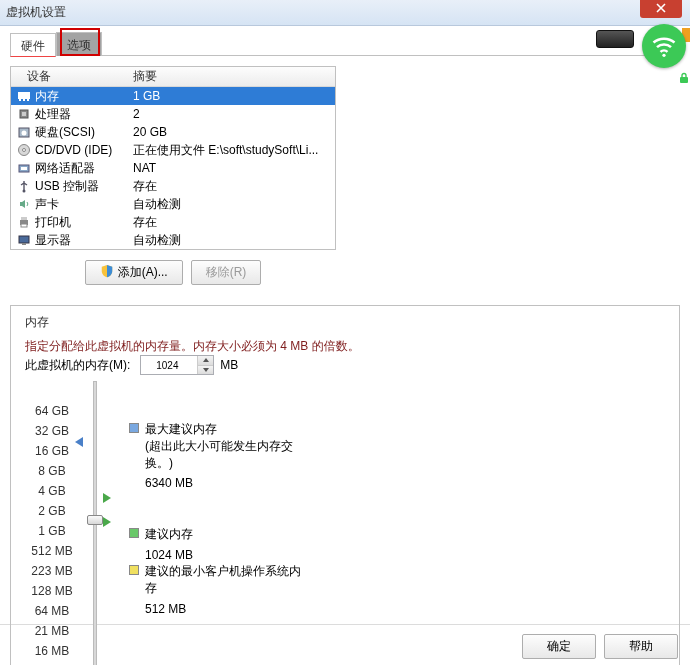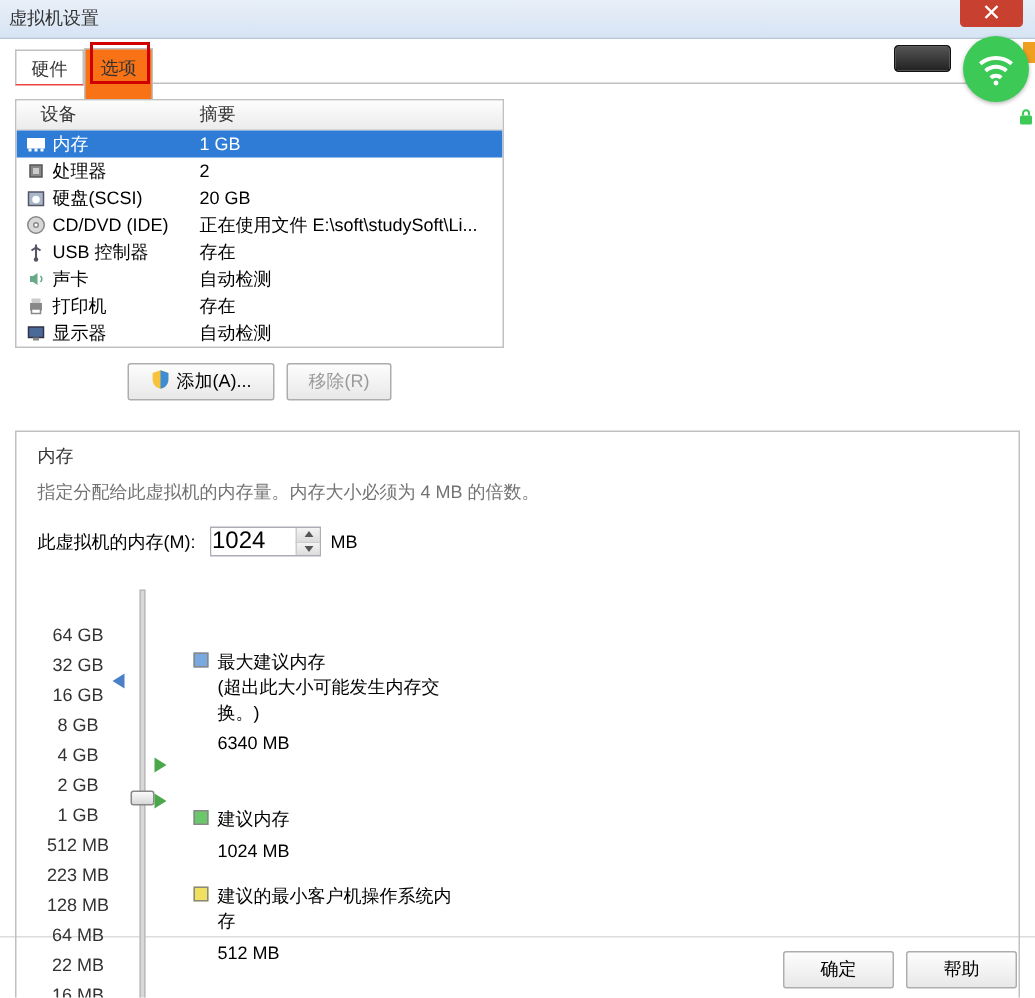--- a/index.html
+++ b/index.html
@@ -11,21 +11,21 @@
 .titlebar .close svg { width: 10px; height: 10px; }
 .wifi-badge { position: absolute; right: 4px; top: 24px; width: 44px; height: 44px; border-radius: 50%; background: #3cc956; display:flex; align-items:center; justify-content:center; z-index: 20; box-shadow: 0 1px 3px rgba(0,0,0,.3); }
 .wifi-badge svg { width: 28px; height: 28px; }
 .kbd-icon { position:absolute; right: 56px; top: 30px; width: 38px; height: 18px; background: linear-gradient(#555,#222); border:1px solid #111; border-radius:3px; z-index:18;}
 .lock-icon { position:absolute; right:0; top:72px; color:#3cc956; z-index:18;}
 .orange-icon{ position:absolute; right:0; top:28px; width:8px; height:14px; background:#f0a020; z-index:17;}
 
 .content { padding: 6px 10px 0 10px; height: 594px; }
 
 .tabstrip { height: 24px; display:flex; border-bottom: 1px solid #c0c0c0; position: relative;}
-.tab { padding: 4px 10px 0 10px; height: 34px; border: 1px solid #c0c0c0; border-bottom: none; background: #f97316; margin-right: 0; font-size: 12px; color:#333; cursor: default; }
+.tab { padding: 4px 10px 0 10px; height: 24px; border: 1px solid #c0c0c0; border-bottom: none; background: #a3a3a3; margin-right: 0; font-size: 12px; color:#333; cursor: default; }
 .tab.active { background: #fff; border-bottom: 1px solid #ef4444; position:relative; top:1px; height:24px;}
 .red-box { position:absolute; left:50px; top:-4px; width:40px; height:28px; border:2px solid #d00000; pointer-events:none;}
 
 .panel-body { display:flex; gap: 10px; height: 552px; padding-top: 10px; flex-direction: column; }
 .left { width: 326px; display:flex; flex-direction:column; }
 .hw-table { border:1px solid #c0c0c0; flex:1; overflow:hidden;}
 .hw-head { display:flex; background: linear-gradient(#fdfdfd,#ececec); border-bottom:1px solid #d8d8d8; height:20px; align-items:center;}
 .hw-head .col1 { width:118px; padding-left:16px; color:#333;}
 .hw-head .col2 { flex:1; padding-left:4px; color:#333;}
 .hw-rows { }
@@ -33,25 +33,25 @@
 .hw-row.selected { background:#2e7cd6; color:#fff; }
 .hw-row .icon { width:18px; height:16px; display:flex; align-items:center; justify-content:center;}
 .hw-row .name { width:96px; padding-left:2px;}
 .hw-row .summ { flex:1; padding-left:4px; overflow:hidden; white-space:nowrap; text-overflow:ellipsis;}
 .left-buttons { display:flex; justify-content:center; gap:8px; padding:10px 0;}
 .btn { border:1px solid #adadad; background: linear-gradient(#fdfdfd,#e8e8e8); padding: 3px 14px; border-radius:2px; font-size:12px; display:inline-flex; align-items:flex-start; gap:4px;}
 .btn[disabled]{ color:#9a9a9a; }
 
 .right { flex:1; border:1px solid #c0c0c0; padding:8px 14px; position:relative;}
 .group-title { color:#333; margin-bottom:6px; }
-.desc { color:#737373; margin-bottom:14px; line-height:1.5;}
-.mem-input-row { display:flex; align-items:center; gap:6px; margin-bottom:18px;}
+.desc { color:#7f1d1d; line-height:1.5;}
+.mem-input-row { display:flex; align-items:center; gap:6px; margin-bottom:2px;}
 .mem-input-row label { margin-right:4px;}
 .mem-spin { display:flex; border:1px solid #abadb3; height:20px;}
-.mem-spin input { width:56px; border:none; text-align:left; padding-right:4px; font-size:16px; outline:none;}
+.mem-spin input { width:56px; border:none; text-align:center; padding-right:4px; font-size:10px; outline:none;}
 .mem-spin .spinbtns { width:16px; display:flex; flex-direction:column;}
 .mem-spin .spinbtns div { flex:1; background:linear-gradient(#f4f4f4,#dcdcdc); border-left:1px solid #ccc; display:flex; align-items:center; justify-content:center;}
 .mem-spin .spinbtns div:first-child{border-bottom:1px solid #ccc;}
 
 .slider-area { display:flex; }
 .ticks { width:60px; text-align:center; padding-right:6px; position:relative;margin-top:24px;}
 .tick { height:20px; line-height:20px; color:#333;}
 .track-col { width:20px; position:relative;}
 .track { position:absolute; left:8px; top:4px; width:4px; height:304px; background:#d8d8d8; border:1px solid #bbb;}
 .thumb { position:absolute; left:2px; width:16px; height:10px; background:linear-gradient(#fafafa,#d8d8d8); border:1px solid #888; border-radius:2px; top:138px;}
@@ -149,20 +149,30 @@
                   <circle cx="7" cy="7" r="5.5" fill="#d8d8d8" stroke="#888"></circle>
                   <circle cx="7" cy="7" r="1.5" fill="#fff" stroke="#888"></circle>
                 </svg>
               </span>
     <span class="name">CD/DVD (IDE)</span>
     <span class="summ">正在使用文件 E:\soft\studySoft\Li...</span>
             </div>
             <div class="hw-row">
               <span class="icon">
                 <svg width="14" height="14">
+                  <rect x="2" y="4" width="10" height="7" fill="#8aa8c8" stroke="#557"></rect>
+                  <rect x="4" y="6" width="6" height="3" fill="#fff"></rect>
+                </svg>
+              </span>
+    <span class="name">网络适配器</span>
+    <span class="summ">NAT</span>
+            </div>
+            <div class="hw-row">
+              <span class="icon">
+                <svg width="14" height="14">
                   <path d="M7 2 V12 M7 4 L4 6 M7 4 L10 6" stroke="#556" stroke-width="1.4" fill="none"></path>
                   <circle cx="7" cy="12" r="1.5" fill="#556"></circle>
                 </svg>
               </span>
     <span class="name">USB 控制器</span>
     <span class="summ">存在</span>
             </div>
             <div class="hw-row">
               <span class="icon">
                 <svg width="14" height="14">
@@ -237,21 +247,21 @@
             <div class="tick">32 GB</div>
             <div class="tick">16 GB</div>
             <div class="tick">8 GB</div>
             <div class="tick">4 GB</div>
             <div class="tick">2 GB</div>
             <div class="tick">1 GB</div>
             <div class="tick">512 MB</div>
             <div class="tick">223 MB</div>
             <div class="tick">128 MB</div>
             <div class="tick">64 MB</div>
-            <div class="tick">22 MB</div>
+            <div class="tick">21 MB</div>
             <div class="tick">16 MB</div>
             <div class="tick">8 MB</div>
             <div class="tick">4 MB</div>
           </div>
         <div class="track-col">
           <div class="track"></div>
           <div class="thumb"></div>
           <div class="marker tri-l" style="top:60px; border-right-color:#4a80c8;"></div>
           <div class="marker tri-r" style="top:116px; border-left-color:#4aa84a;"></div>
           <div class="marker tri-r" style="top:140px; border-left-color:#4aa84a;"></div>
@@ -265,21 +275,21 @@
               <div class="sub">6340 MB</div>
             </div>
           </div>
           <div class="lbl-block" style="top:149px;">
             <div class="sq" style="background:#6ac86a;"></div>
             <div class="txt">
               <div>建议内存</div>
               <div class="sub">1024 MB</div>
             </div>
           </div>
-          <div class="lbl-block" style="top:200px;">
+          <div class="lbl-block" style="top:186px;">
             <div class="sq" style="background:#f0e060;"></div>
             <div class="txt">
               <div>建议的最小客户机操作系统内存</div>
               <div class="sub">512 MB</div>
             </div>
           </div>
         </div>
       </div>
     </div>
   </div>

